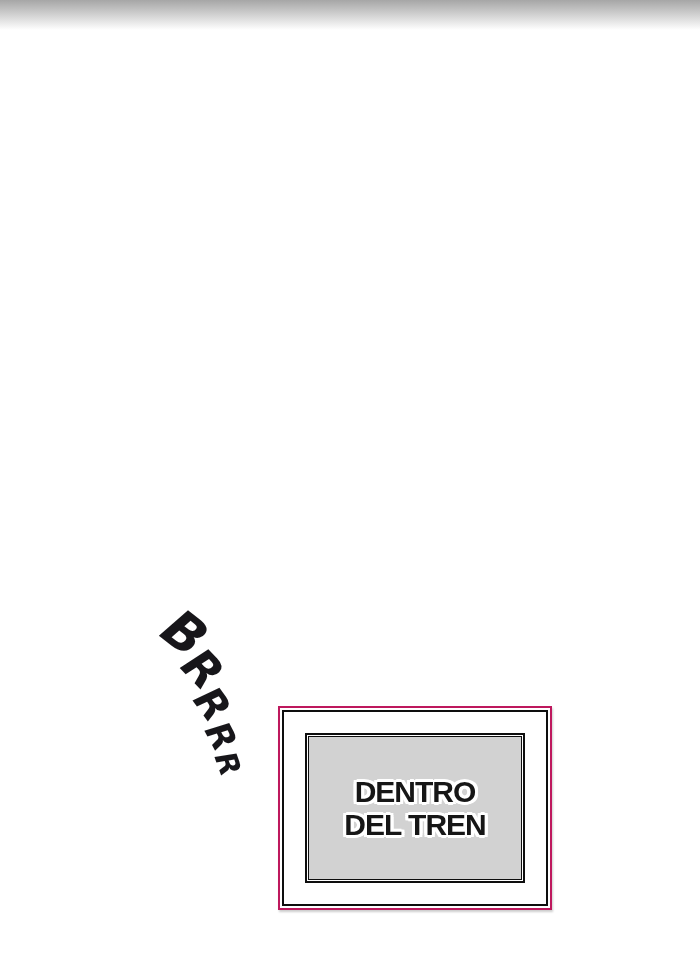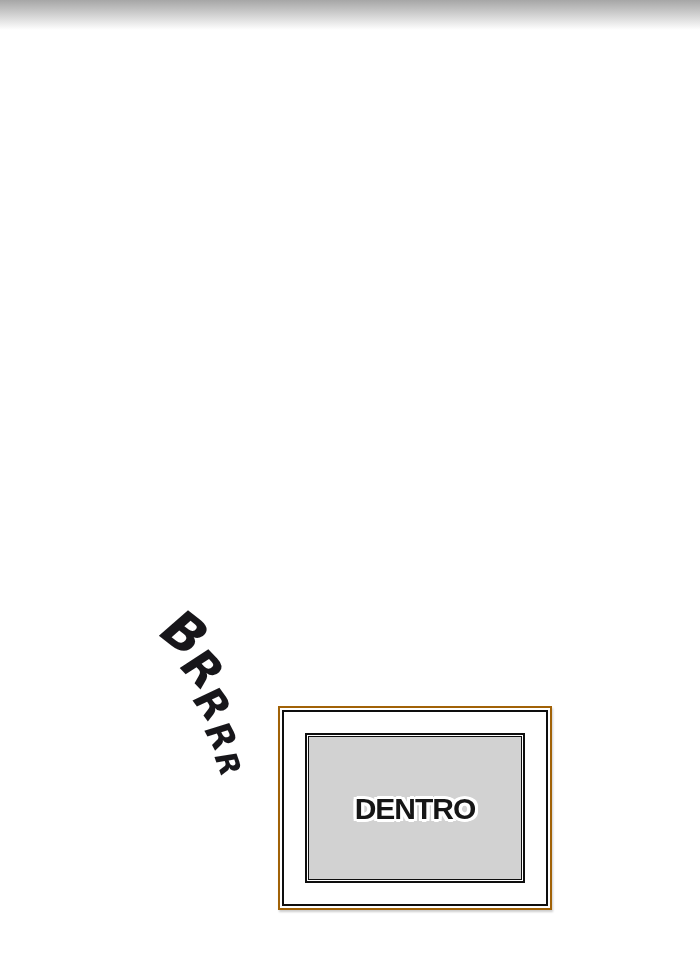--- a/index.html
+++ b/index.html
@@ -33,21 +33,21 @@
   .sl3 { left: 197px; top: 684px; font-size: 40px; transform: rotate(54deg); }
   .sl4 { left: 207px; top: 719px; font-size: 35px; transform: rotate(62deg); }
   .sl5 { left: 216px; top: 749px; font-size: 30px; transform: rotate(70deg); }
 
   
   .caption-frame {
     position: absolute;
     left: 278px; top: 706px;
     width: 274px; height: 204px;
     box-sizing: border-box;
-    border: 2px solid #a16207;
+    border: 2px solid #be185d;
     padding: 2px;
     background: #ffffff;
     box-shadow: 1px 2px 2px rgba(0,0,0,0.20);
   }
   .caption-frame-inner {
     width: 100%; height: 100%;
     box-sizing: border-box;
     border: 2px solid #0e0e0e;
     display: flex;
     align-items: center;
@@ -91,18 +91,19 @@
     <span class="sl sl3">R</span>
     <span class="sl sl4">R</span>
     <span class="sl sl5">R</span>
   </div>
 
   <div class="caption-frame">
     <div class="caption-frame-inner">
       <div class="caption-panel">
         <div class="caption-text">
           <div>DENTRO</div>
+          <div>DEL TREN</div>
         </div>
       </div>
     </div>
   </div>
 
 </div>
 
 </body></html>

